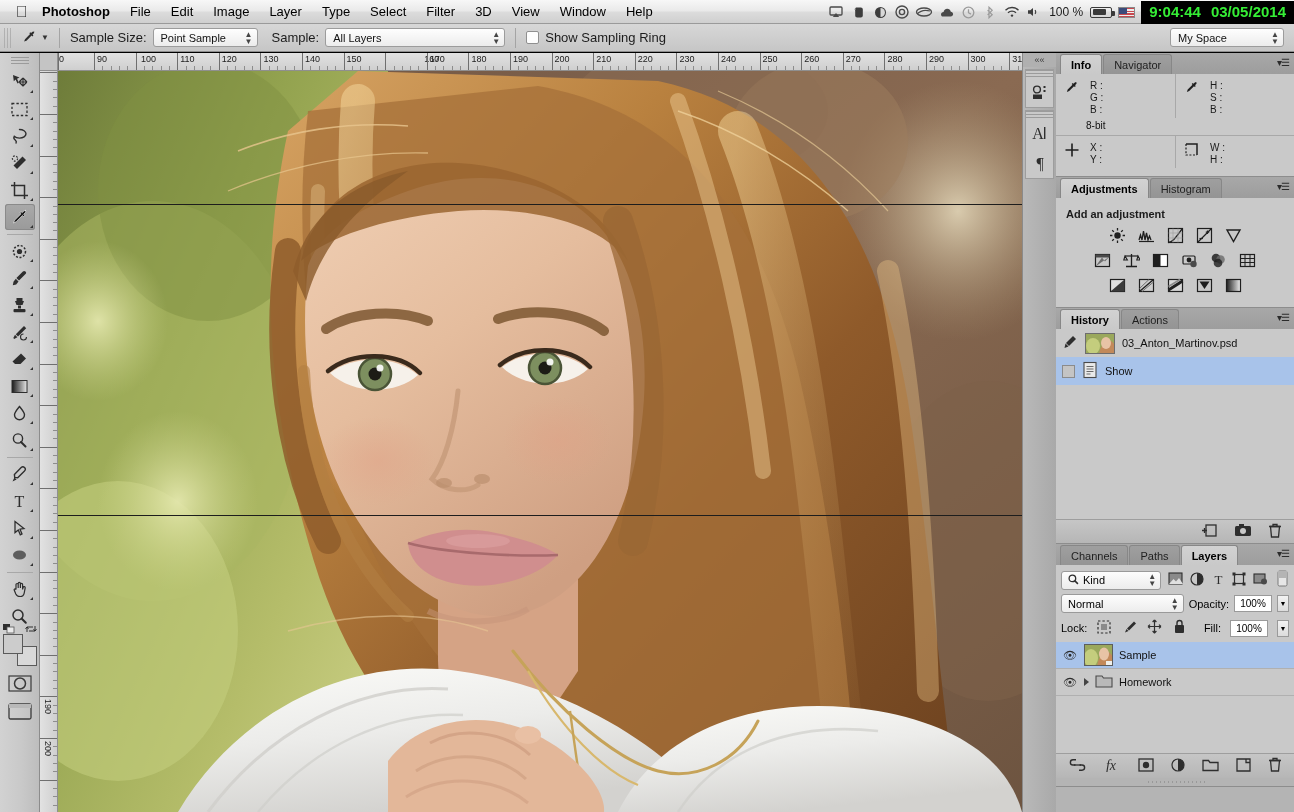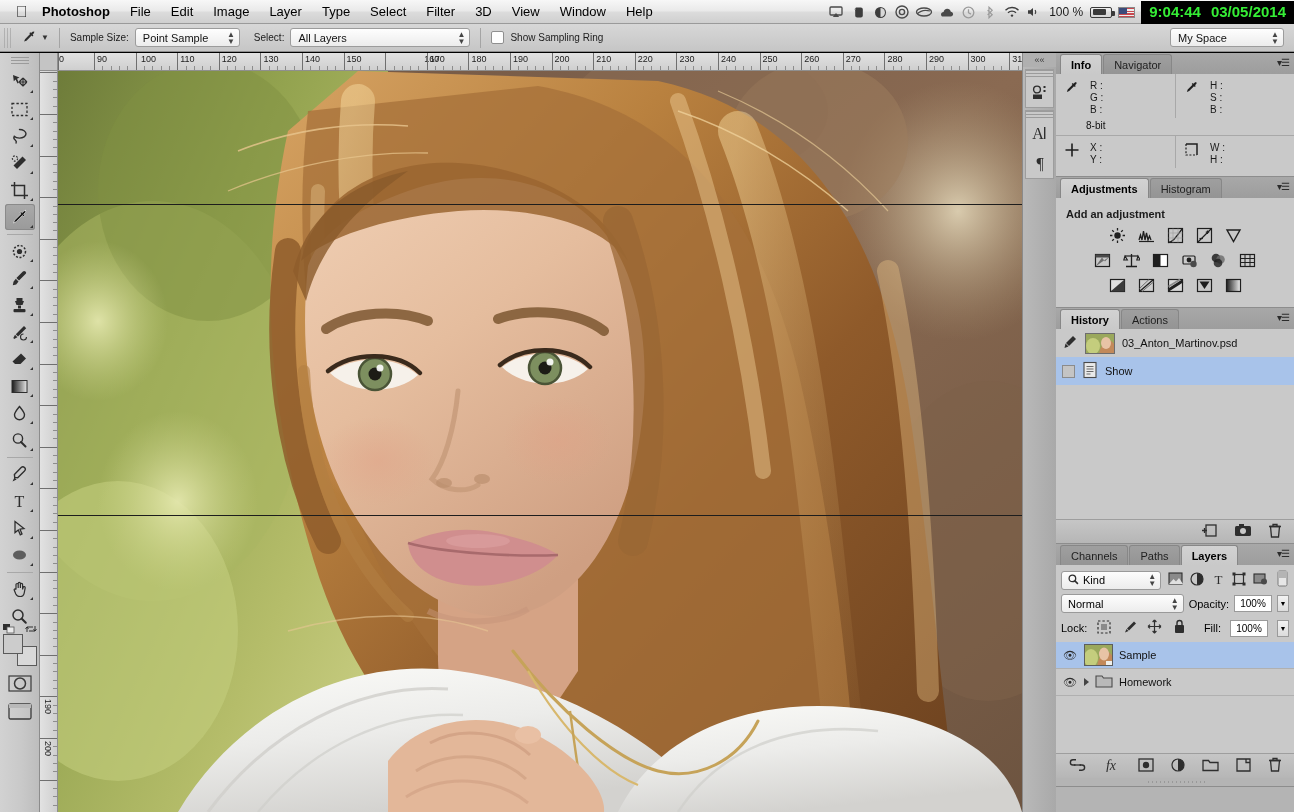--- a/index.html
+++ b/index.html
@@ -69,21 +69,21 @@
     background: linear-gradient(180deg,#d7d7d7 0%,#c6c6c6 100%);
     border-bottom: 1px solid #8e8e8e;
     display: flex; align-items: center;
     font-size: 11px; color: #1c1c1c;
   }
   .grip { width: 9px; height: 20px; margin-left: 4px;
     background-image: repeating-linear-gradient(90deg,#a3a3a3 0 1px,transparent 1px 3px);
     opacity: .7; }
   .tool-preview { display: flex; align-items: center; gap: 3px; margin-left: 8px; }
   .opt-sep { width: 1px; height: 20px; background: #a4a4a4; margin: 0 10px; }
-  .opt-label { margin-right: 6px; font-size: 10px; }
+  .opt-label { margin-right: 6px; font-size: 13px; }
   .opt-select {
     position: relative; height: 19px; min-width: 60px;
     background: linear-gradient(180deg,#fefefe,#ececec);
     border: 1px solid #9c9c9c; border-radius: 3px;
     display: flex; align-items: center;
     padding: 0 22px 0 7px; font-size: 11px; color: #111;
   }
   .opt-select .stepper {
     position: absolute; right: 4px; top: 50%; transform: translateY(-50%);
     font-size: 8px; line-height: 7px; color: #444; text-align: center;
@@ -348,21 +348,21 @@
         </svg>
       <span style="font-size:8px;color:#333;">▼</span>
     </div>
     <div class="opt-sep"></div>
     <div class="opt-label">Sample Size:</div>
     <div class="opt-select" style="width:105px;">
       <span>Point Sample</span>
       <span class="stepper">▲<br>▼</span>
     </div>
     <div style="width:14px;"></div>
-    <div class="opt-label">Select:</div>
+    <div class="opt-label">Sample:</div>
     <div class="opt-select" style="width:180px;">
       <span>All Layers</span>
       <span class="stepper">▲<br>▼</span>
     </div>
     <div class="opt-sep"></div>
     <div class="chk"></div>
     <div class="opt-label">Show Sampling Ring</div>
     <div class="opt-select workspace-sel" style="width:114px;">
       <span>My Space</span>
       <span class="stepper">▲<br>▼</span>

